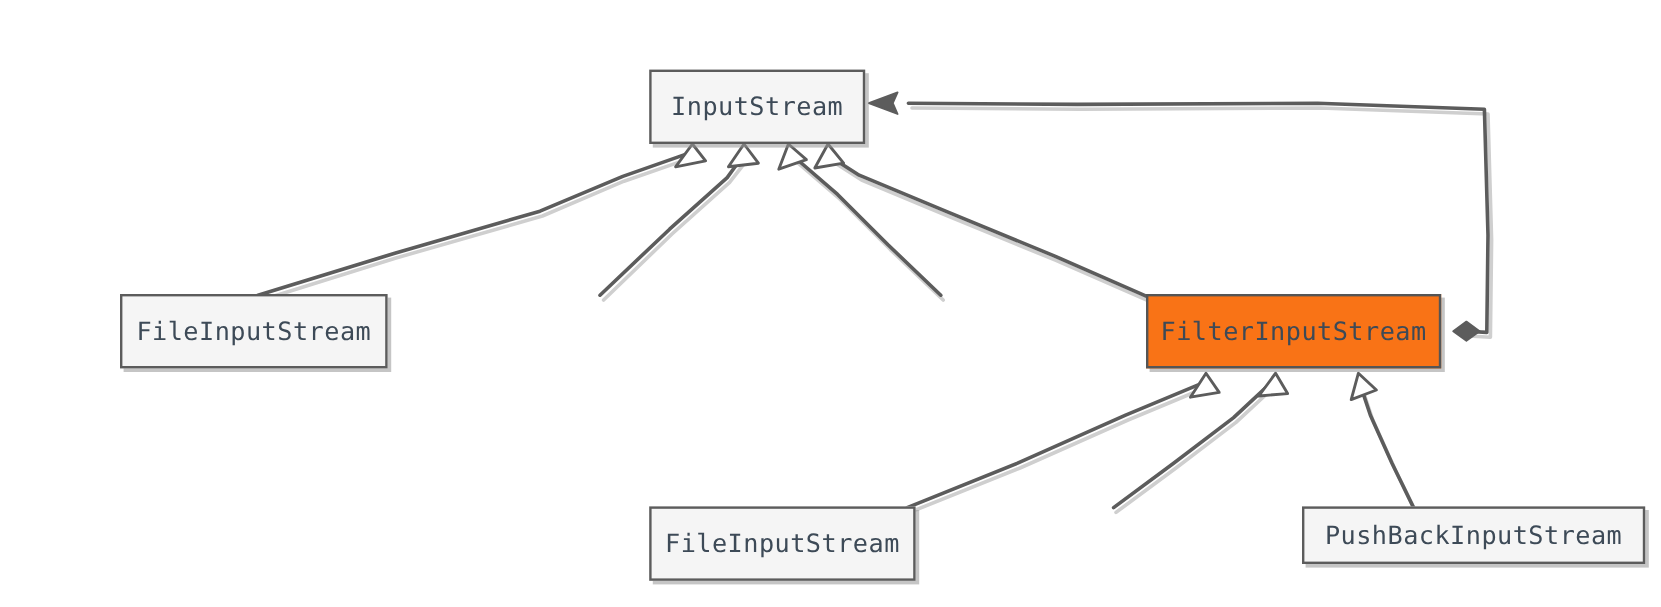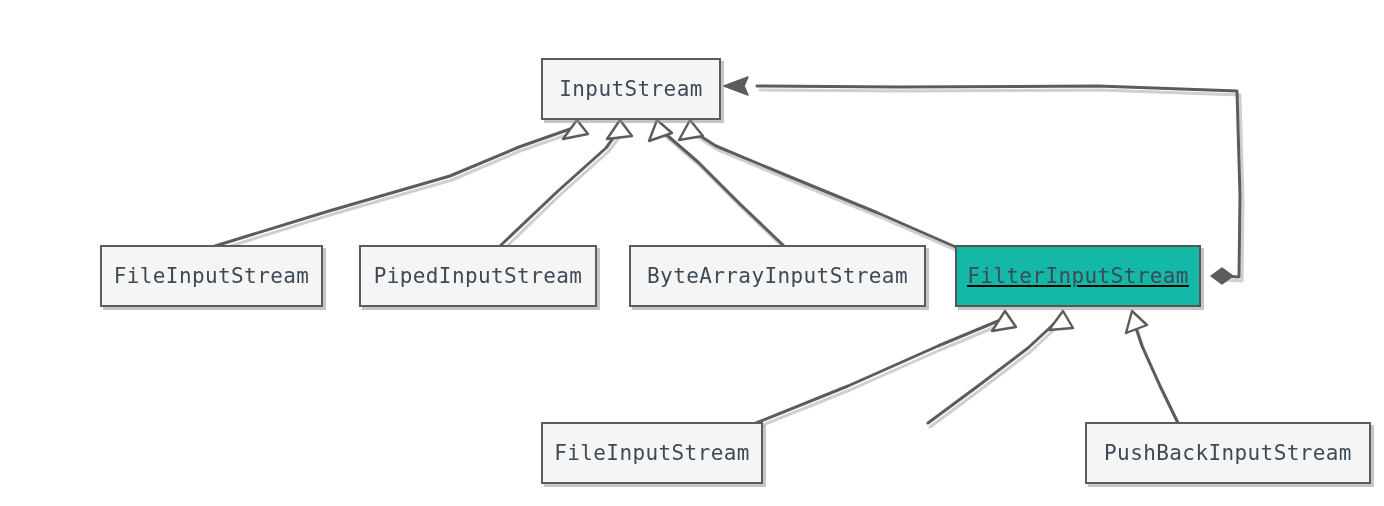--- a/index.html
+++ b/index.html
@@ -32,23 +32,22 @@
     border: 2px solid #5c5c5c;
     background: #f5f5f5;
     box-shadow: 3px 3px 0 0 rgba(150,150,150,0.55);
     display: flex;
     align-items: center;
     justify-content: center;
     z-index: 3;
     text-align: center;
   }
   .class-node.is-highlighted {
-    background: #14b8a6;
+    background: #f97316;
     border-color: #555555;
-    text-decoration: underline;
   }
   .class-label {
     font-family: "DejaVu Sans Mono", "Liberation Mono", monospace;
     font-size: 21px;
     letter-spacing: 0.4px;
     color: #3d4a57;
     white-space: nowrap;
     line-height: 1;
   }
   .edge-shadow {
@@ -150,34 +149,28 @@
   </svg>
 
   <div class="class-node" style="left:541px; top:58px; width:180px; height:62px;">
     <span class="class-label">InputStream</span>
   </div>
 
   <div class="class-node" style="left:100px; top:245px; width:223px; height:62px;">
     <span class="class-label">FileInputStream</span>
   </div>
 
-  <div class="class-node" style="left:359px; top:245px; width:238px; height:62px;">
-    <span class="class-label">PipedInputStream</span>
-  </div>
 
-  <div class="class-node" style="left:629px; top:245px; width:297px; height:62px;">
-    <span class="class-label">ByteArrayInputStream</span>
-  </div>
 
   <div class="class-node is-highlighted" style="left:955px; top:245px; width:246px; height:62px;">
     <span class="class-label">FilterInputStream</span>
   </div>
 
   <div class="class-node" style="left:541px; top:422px; width:222px; height:62px;">
     <span class="class-label">FileInputStream</span>
   </div>
 
 
-  <div class="class-node" style="left:1085px; top:422px; width:286px; height:62px;">
+  <div class="class-node" style="left:1085px; top:422px; width:286px; height:48px;">
     <span class="class-label">PushBackInputStream</span>
   </div>
 
 </div>
 
 </body></html>

